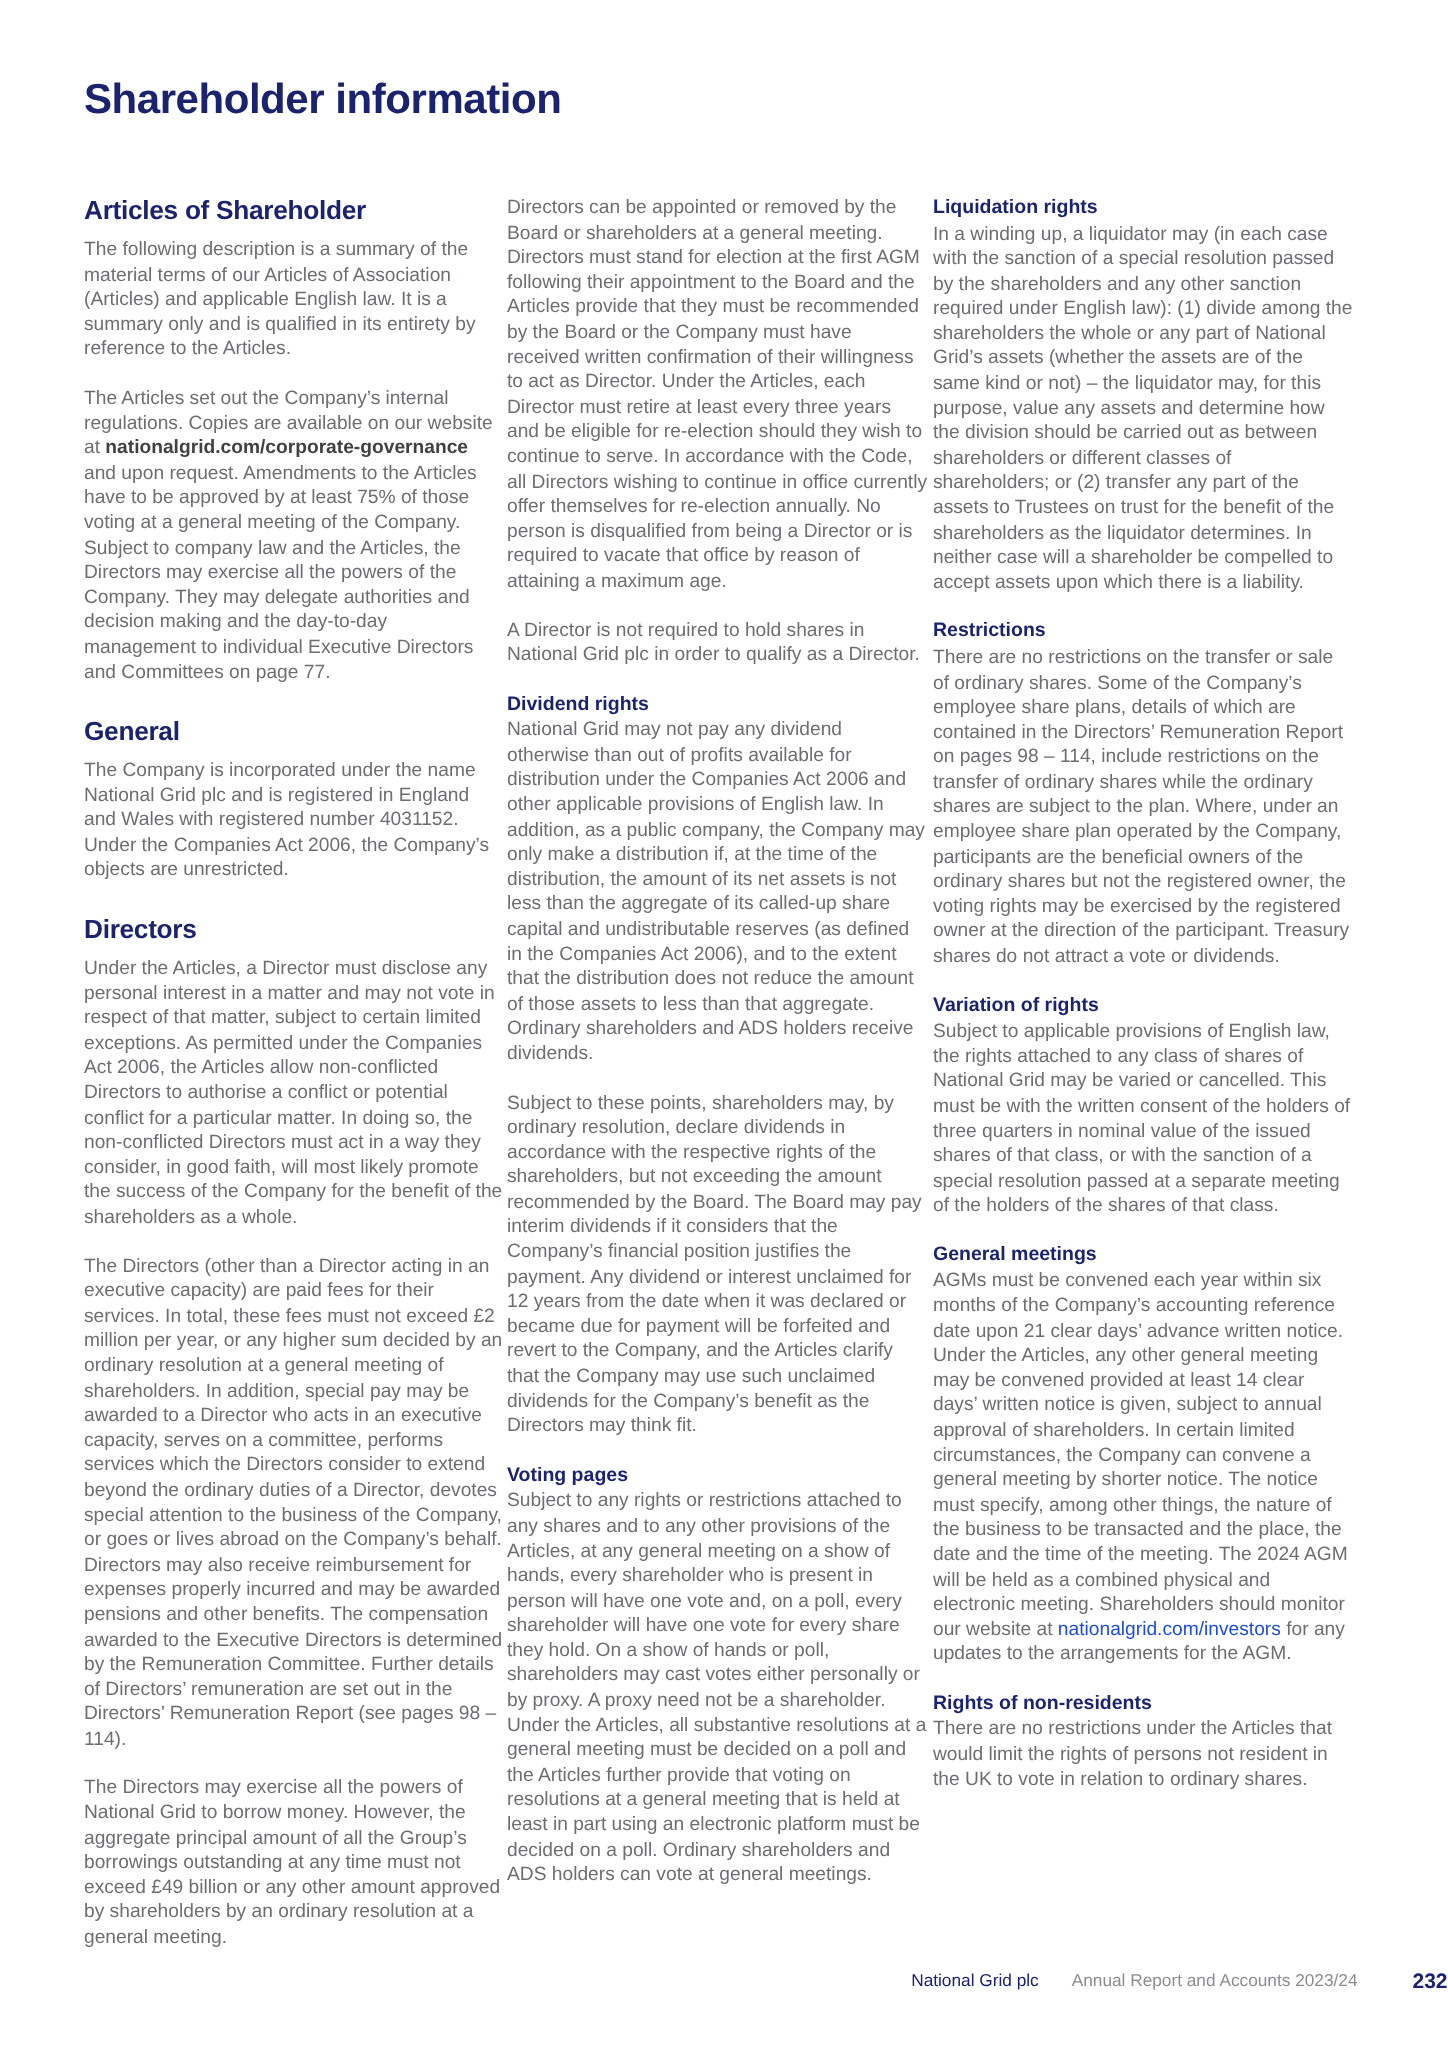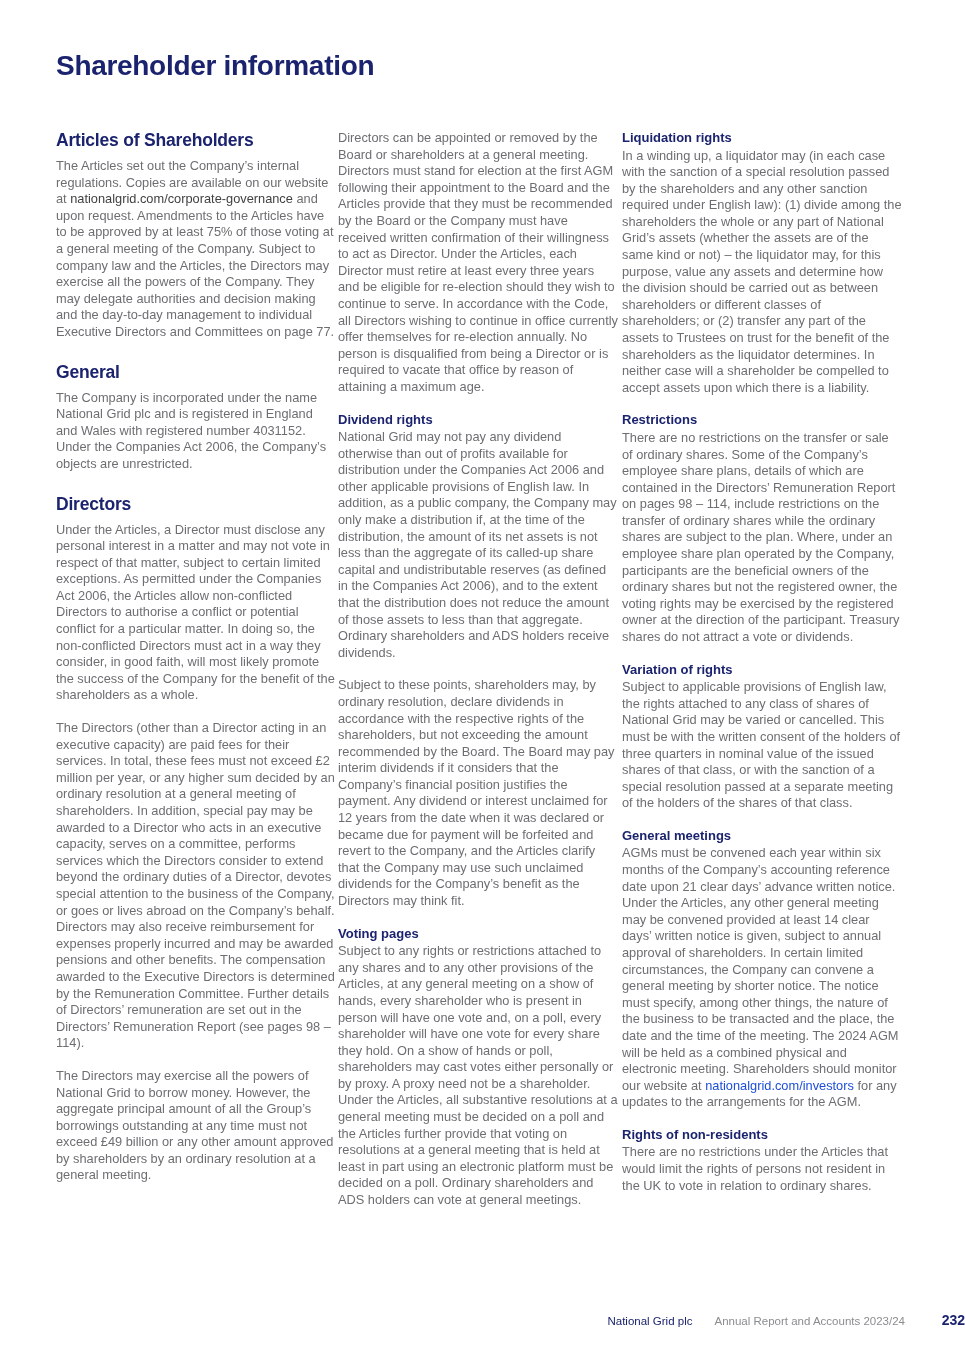--- a/index.html
+++ b/index.html
@@ -28,52 +28,54 @@
     white-space: pre-line;
   }
   h3 {
     font-size: 13px; line-height: 16.5px; font-weight: bold;
     color: #1b236e; margin: 15px 0 1px 0;
   }
   p {
     font-size: 12.8px; line-height: 16.6px;
     color: #6d6e71; margin: 0 0 16px 0;
   }
-  .dlink { color: #414042; font-weight: normal; cursor: pointer; }
+  .dlink { color: #414042; font-weight: bold; cursor: pointer; }
   .blink { color: #1d4ed8; font-weight: normal; cursor: pointer; }
   .footer-pagenum {
     position: absolute; left: 0; right: 0; top: 1312px;
     text-align: right; font-size: 14px; font-weight: bold; color: #1b236e;
   }
   .footer-right {
     position: absolute; top: 1315px; right: 60px;
     font-size: 11.5px; color: #8a8c8f; white-space: nowrap;
   }
   .footer-right b { color: #1b236e; font-weight: normal; margin-right: 22px; }
 </style>
 </head>
 <body>
 
 <div class="page">
 
   <h1 class="title">Shareholder information</h1>
 
   <div class="col col1">
-    <h2>Articles of Shareholders</h2>
+    <h2>Articles of Shareholder</h2>
+    <p>The following description is a summary of the material terms of our Articles of Association (Articles) and applicable English law. It is a summary only and is qualified in its entirety by reference to the Articles.</p>
     <p><span>The Articles set out the Company’s internal regulations. Copies are available on our website at </span><span class="dlink">nationalgrid.com/corporate-governance</span><span> and upon request. Amendments to the Articles have to be approved by at least 75% of those voting at a general meeting of the Company. Subject to company law and the Articles, the Directors may exercise all the powers of the Company. They may delegate authorities and decision making and the day-to-day management to individual Executive Directors and Committees on page 77.</span></p>
     <h2>General</h2>
     <p>The Company is incorporated under the name National Grid plc and is registered in England and Wales with registered number 4031152. Under the Companies Act 2006, the Company’s objects are unrestricted.</p>
     <h2>Directors</h2>
     <p>Under the Articles, a Director must disclose any personal interest in a matter and may not vote in respect of that matter, subject to certain limited exceptions. As permitted under the Companies Act 2006, the Articles allow non-conflicted Directors to authorise a conflict or potential conflict for a particular matter. In doing so, the non-conflicted Directors must act in a way they consider, in good faith, will most likely promote the success of the Company for the benefit of the shareholders as a whole.</p>
     <p>The Directors (other than a Director acting in an executive capacity) are paid fees for their services. In total, these fees must not exceed £2 million per year, or any higher sum decided by an ordinary resolution at a general meeting of shareholders. In addition, special pay may be awarded to a Director who acts in an executive capacity, serves on a committee, performs services which the Directors consider to extend beyond the ordinary duties of a Director, devotes special attention to the business of the Company, or goes or lives abroad on the Company’s behalf. Directors may also receive reimbursement for expenses properly incurred and may be awarded pensions and other benefits. The compensation awarded to the Executive Directors is determined by the Remuneration Committee. Further details of Directors’ remuneration are set out in the Directors’ Remuneration Report (see pages 98 – 114).</p>
     <p>The Directors may exercise all the powers of National Grid to borrow money. However, the aggregate principal amount of all the Group’s borrowings outstanding at any time must not exceed £49 billion or any other amount approved by shareholders by an ordinary resolution at a general meeting.</p>
   </div>
 
   <div class="col col2">
     <p>Directors can be appointed or removed by the Board or shareholders at a general meeting. Directors must stand for election at the first AGM following their appointment to the Board and the Articles provide that they must be recommended by the Board or the Company must have received written confirmation of their willingness to act as Director. Under the Articles, each Director must retire at least every three years and be eligible for re-election should they wish to continue to serve. In accordance with the Code, all Directors wishing to continue in office currently offer themselves for re-election annually. No person is disqualified from being a Director or is required to vacate that office by reason of attaining a maximum age.</p>
+    <p>A Director is not required to hold shares in National Grid plc in order to qualify as a Director.</p>
     <h3>Dividend rights</h3>
     <p>National Grid may not pay any dividend otherwise than out of profits available for distribution under the Companies Act 2006 and other applicable provisions of English law. In addition, as a public company, the Company may only make a distribution if, at the time of the distribution, the amount of its net assets is not less than the aggregate of its called-up share capital and undistributable reserves (as defined in the Companies Act 2006), and to the extent that the distribution does not reduce the amount of those assets to less than that aggregate. Ordinary shareholders and ADS holders receive dividends.</p>
     <p>Subject to these points, shareholders may, by ordinary resolution, declare dividends in accordance with the respective rights of the shareholders, but not exceeding the amount recommended by the Board. The Board may pay interim dividends if it considers that the Company’s financial position justifies the payment. Any dividend or interest unclaimed for 12 years from the date when it was declared or became due for payment will be forfeited and revert to the Company, and the Articles clarify that the Company may use such unclaimed dividends for the Company’s benefit as the Directors may think fit.</p>
     <h3>Voting pages</h3>
     <p>Subject to any rights or restrictions attached to any shares and to any other provisions of the Articles, at any general meeting on a show of hands, every shareholder who is present in person will have one vote and, on a poll, every shareholder will have one vote for every share they hold. On a show of hands or poll, shareholders may cast votes either personally or by proxy. A proxy need not be a shareholder. Under the Articles, all substantive resolutions at a general meeting must be decided on a poll and the Articles further provide that voting on resolutions at a general meeting that is held at least in part using an electronic platform must be decided on a poll. Ordinary shareholders and ADS holders can vote at general meetings.</p>
   </div>
 
   <div class="col col3">
     <h3>Liquidation rights</h3>
     <p>In a winding up, a liquidator may (in each case with the sanction of a special resolution passed by the shareholders and any other sanction required under English law): (1) divide among the shareholders the whole or any part of National Grid’s assets (whether the assets are of the same kind or not) – the liquidator may, for this purpose, value any assets and determine how the division should be carried out as between shareholders or different classes of shareholders; or (2) transfer any part of the assets to Trustees on trust for the benefit of the shareholders as the liquidator determines. In neither case will a shareholder be compelled to accept assets upon which there is a liability.</p>

